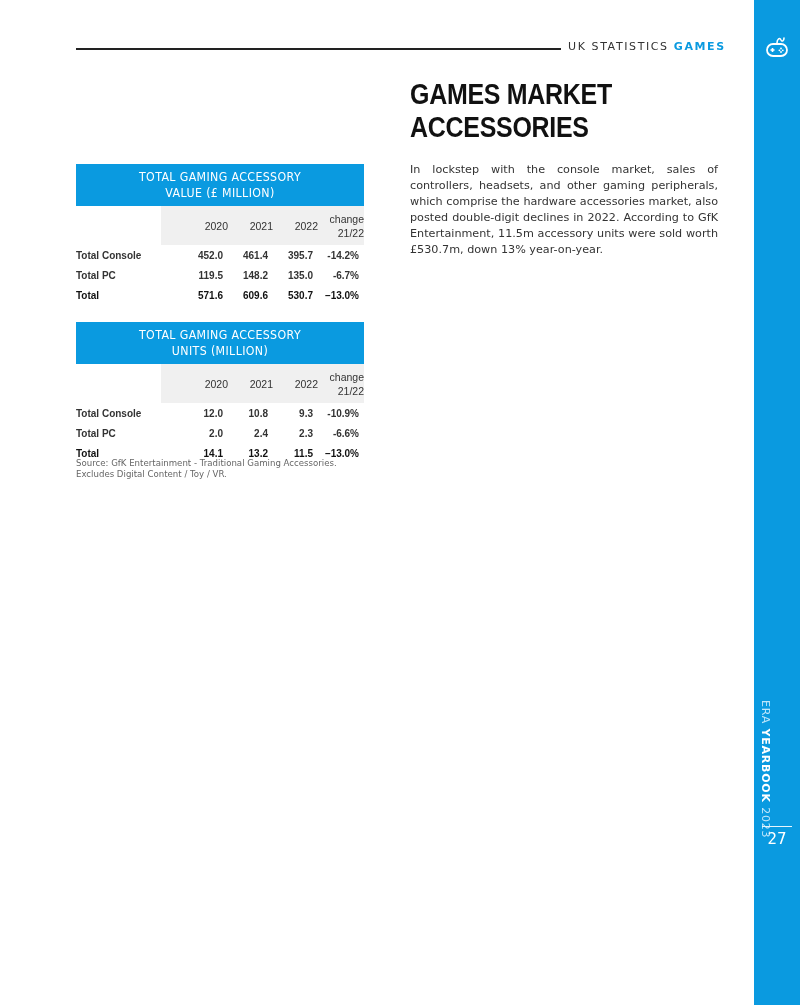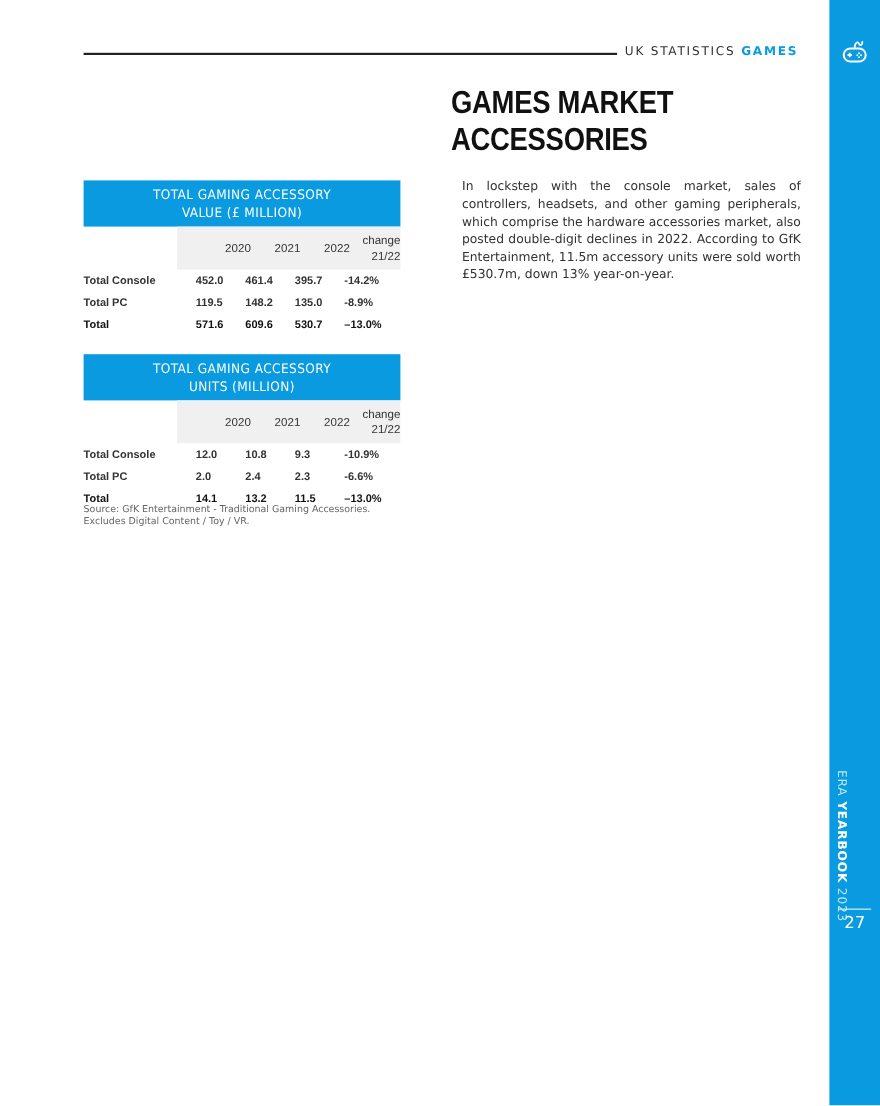--- a/index.html
+++ b/index.html
@@ -31,21 +31,21 @@
   .vert-text .bold { color: #ffffff; font-weight: bold; }
   .side-rule { position: absolute; left: 8px; top: 826px; width: 30px; height: 1px; background: #e6f5fd; }
   .page-num { position: absolute; left: 0; top: 830px; width: 46px; text-align: center; font-size: 15px; color: #ffffff; }
 
   .title {
     position: absolute; left: 410px; top: 78px; font-family: "Liberation Sans", sans-serif;
     font-weight: bold; font-size: 29px; line-height: 33px; color: #111; letter-spacing: -0.3px;
     transform: scaleX(0.86); transform-origin: left top;
   }
   .body-text {
-    position: absolute; left: 420px; top: 162px; width: 308px;
+    position: absolute; left: 410px; top: 162px; width: 308px;
     font-family: "DejaVu Sans", sans-serif; font-size: 11.2px; line-height: 16px; color: #333;
     text-align: justify;
   }
 
   .tbl { position: absolute; left: 76px; width: 288px; }
   .tbl-1 { top: 164px; }
   .tbl-2 { top: 322px; }
   .tbl-head {
     background: #0a9ae0; color: #ffffff; text-align: center; height: 42px;
     font-size: 12px; line-height: 16px; padding-top: 5px; box-sizing: border-box; letter-spacing: 0.4px;
@@ -56,21 +56,21 @@
   .col-row .blank { width: 102px; }
   .col-row .cols { flex: 1; background: #f0f0f0; display: flex; align-items: center; }
   .col-row .c {
     width: 45px; text-align: right; font-size: 10.5px; color: #333;
     font-family: "Liberation Sans", sans-serif;
   }
   .col-row .c.ch { width: 46px; line-height: 14px; }
   .col-row .c.y0 { width: 67px; }
   .row { display: flex; height: 20px; align-items: center; font-size: 10px; color: #333; font-family: "Liberation Sans", sans-serif; font-weight: bold; }
   .row .lbl { width: 102px; }
-  .row .v { width: 45px; }
+  .row .v { width: 45px; text-align: right; }
   .row .v.ch { width: 46px; }
   .row.total { font-weight: bold; color: #111; }
   .row.first { margin-top: 0px; }
   .source {
     position: absolute; left: 76px; top: 458px; width: 290px; font-size: 8.6px; line-height: 11px; color: #666;
     font-family: "DejaVu Sans", sans-serif;
   }
 </style>
 </head>
 <body>
@@ -131,21 +131,21 @@
     <div class="v">452.0</div>
     <div class="v">461.4</div>
     <div class="v">395.7</div>
     <div class="v ch">-14.2%</div>
   </div>
   <div class="row">
     <div class="lbl">Total PC</div>
     <div class="v">119.5</div>
     <div class="v">148.2</div>
     <div class="v">135.0</div>
-    <div class="v ch">-8.9%</div>
+    <div class="v ch">-6.7%</div>
   </div>
   <div class="row total">
     <div class="lbl">Total</div>
     <div class="v">571.6</div>
     <div class="v">609.6</div>
     <div class="v">530.7</div>
     <div class="v ch">–13.0%</div>
   </div>
 </div>
 

